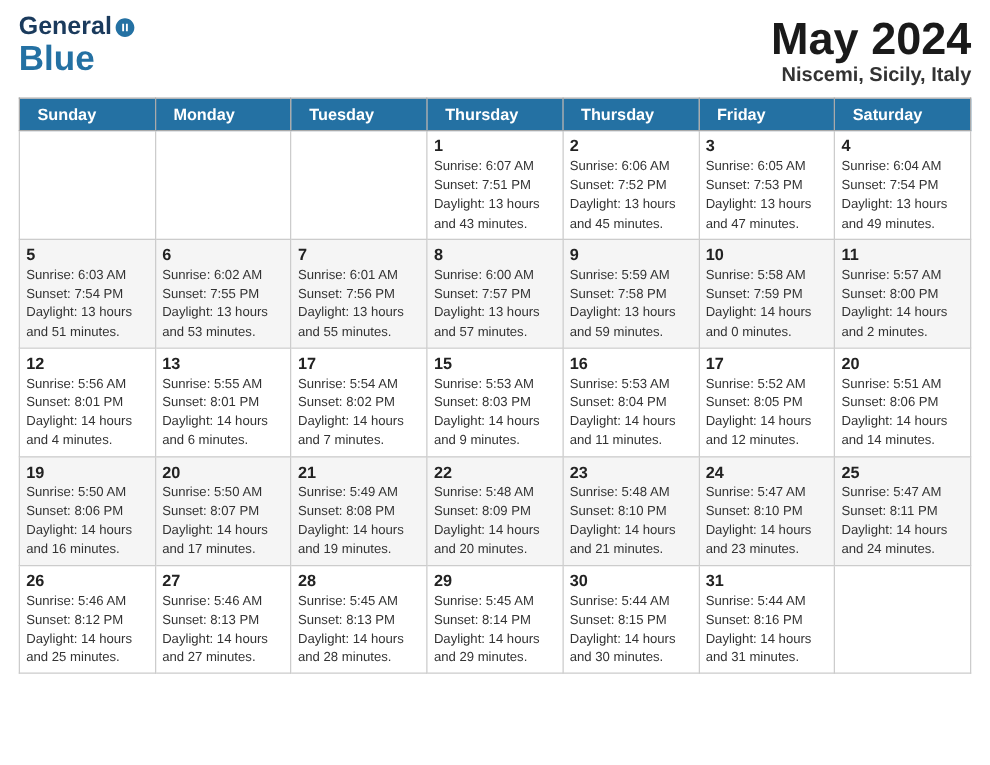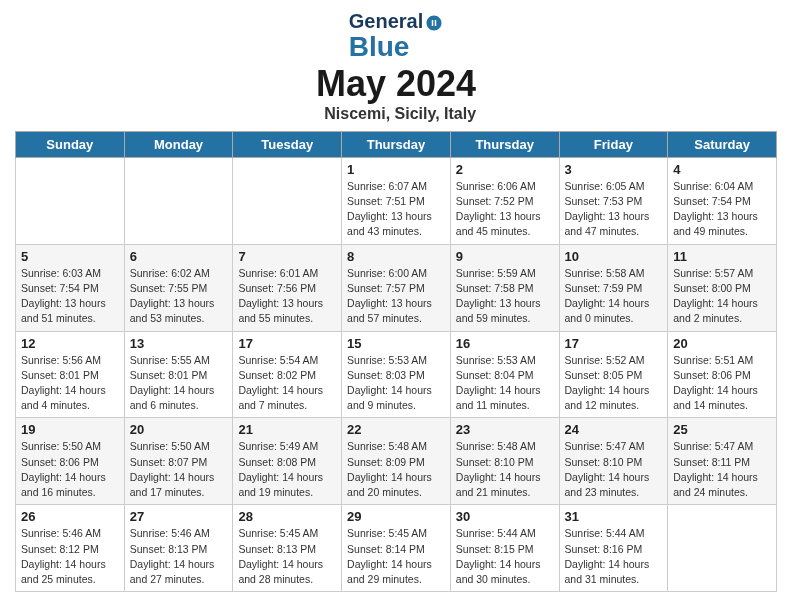--- a/index.html
+++ b/index.html
@@ -1,24 +1,24 @@
 <!DOCTYPE html>
 <html><head>
   <meta charset="utf-8">
   <style>
     * { box-sizing: border-box; margin: 0; padding: 0; }
     body { font-family: Arial, sans-serif; background: #fff; width: 792px; min-height: 612px; }
     .page { width: 792px; padding: 10px 15px; }
-    .header { display: flex; justify-content: space-between; align-items: center; margin-bottom: 8px; flex-direction: column; }
+    .header { display: flex; justify-content: space-between; align-items: flex-start; margin-bottom: 8px; }
     .logo { display: flex; align-items: center; }
     .title-block { text-align: right; }
     .month-title { font-size: 36px; font-weight: bold; color: #1a1a1a; }
     .location { font-size: 16px; color: #333; font-weight: bold; }
     .calendar { width: 100%; border-collapse: collapse; }
-    .calendar th { background: #2471a3; color: #fff; text-align: center; padding: 5px 14px; font-size: 13px; border: 1px solid #aaa; }
+    .calendar th { background: #2471a3; color: #fff; text-align: left; padding: 5px 14px; font-size: 13px; border: 1px solid #aaa; }
     .calendar td { vertical-align: top; border: 1px solid #ccc; padding: 4px 5px; width: calc(100%/7); min-height: 80px; background: #fff; }
     .calendar tr:nth-child(even) td { background: #f5f5f5; }
     .day-num { font-size: 13px; font-weight: bold; color: #222; margin-bottom: 2px; }
     .day-info { font-size: 10.5px; color: #333; line-height: 1.45; }
     .empty { background: #fff !important; }
   </style>
 </head>
 <body>
 
 <div class="page">

